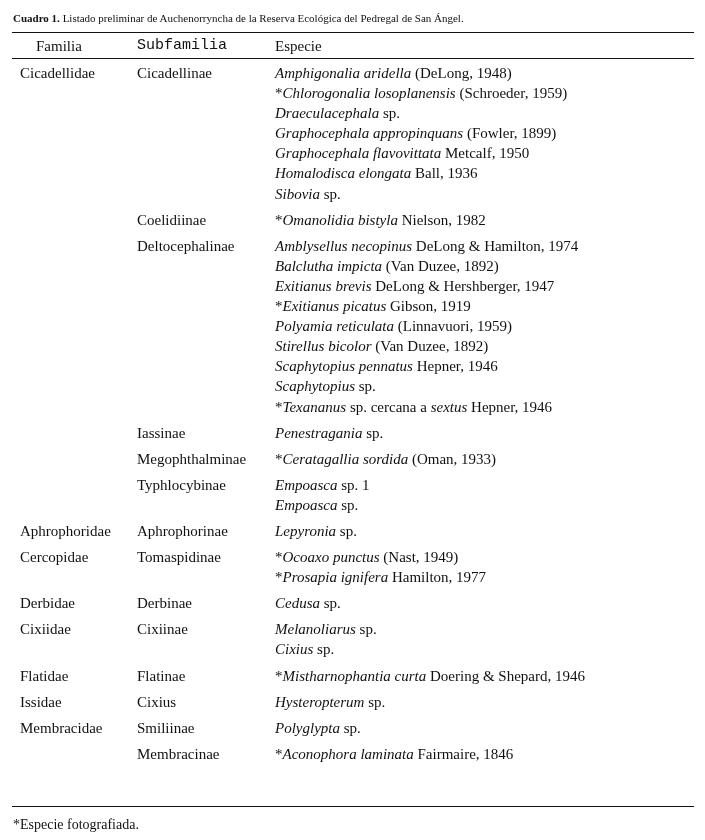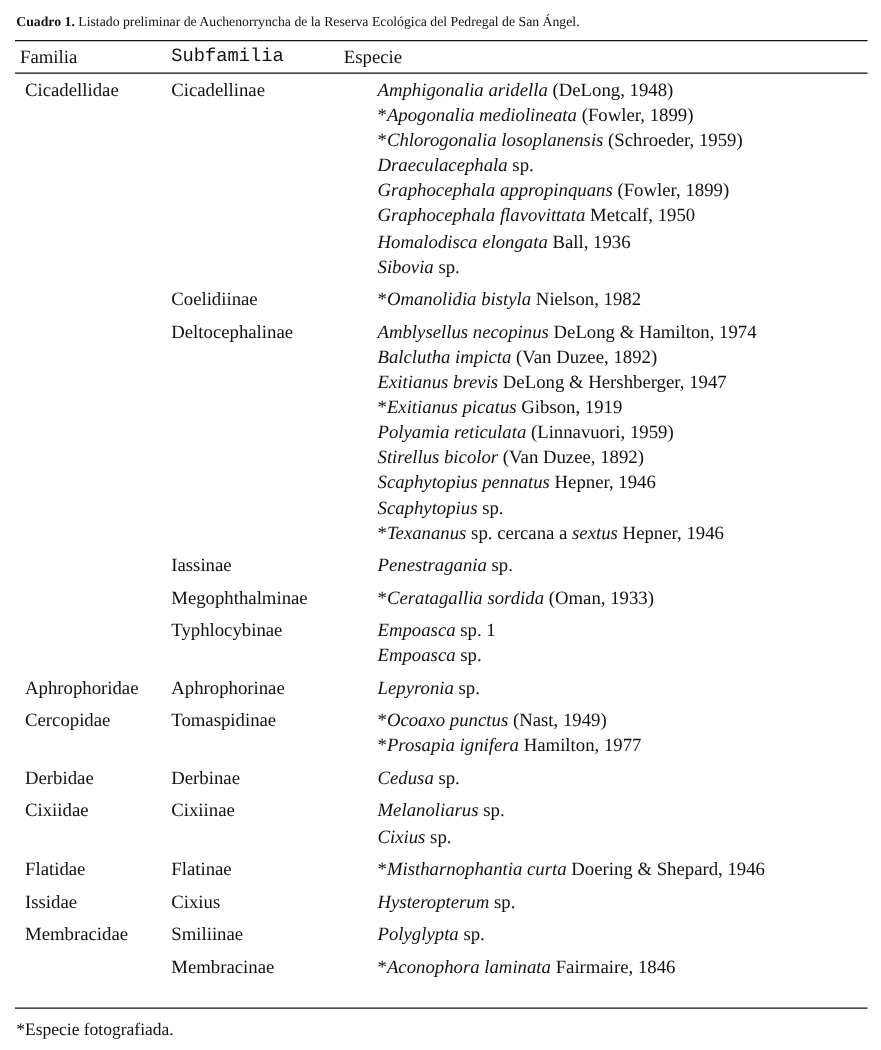--- a/index.html
+++ b/index.html
@@ -11,23 +11,23 @@
   .caption {
     position: absolute; left: 13px; top: 9px; width: 690px;
     font-size: 11px; line-height: 18px; white-space: nowrap;
   }
   .caption b { font-weight: bold; }
   .rule { position: absolute; left: 12px; width: 682px; height: 0; border-top: 1.5px solid #111; }
   .rule.top { top: 32px; }
   .rule.mid { top: 58px; }
   .rule.bot { top: 806px; }
   .hdr { position: absolute; top: 37px; font-size: 15px; line-height: 18px; white-space: nowrap; }
-  .c1 { left: 16px; } .c2 { left: 137px; font-family: Liberation Mono, monospace; } .c3 { left: 275px; }
+  .c1 { left: 36px; } .c2 { left: 137px; font-family: Liberation Mono, monospace; } .c3 { left: 275px; }
   #rows { position: absolute; left: 0; top: 63px; width: 705px; }
-  .group { position: relative; height: auto; display: flex; margin-bottom: 6px; padding-left: 27px; }
+  .group { position: relative; height: auto; display: flex; margin-bottom: 6px; }
   .group .fam { position: absolute; left: 20px; top: 0; white-space: nowrap; line-height: 20px; }
   .group .sub { position: absolute; left: 137px; top: 0; white-space: nowrap; line-height: 20px; text-align: center; }
   .group .spp { margin-left: 275px; }
   .sp { line-height: 20.1px; white-space: nowrap; }
   .sp i { font-style: italic; }
   .footnote { position: absolute; left: 13px; top: 816px; font-size: 14px; line-height: 18px; white-space: nowrap; }
 </style>
 </head>
 <body>
 
@@ -42,21 +42,20 @@
 <div class="hdr c3">Especie</div>
 
 <div class="rule mid"></div>
 
 <div id="rows">
     <div class="group">
       <div class="fam">Cicadellidae</div>
       <div class="sub">Cicadellinae</div>
       <div class="spp">
         <div class="sp"><span></span><i>Amphigonalia aridella</i><span> (DeLong, 1948)</span></div>
-        <div class="sp"><span>*</span><i>Apogonalia mediolineata</i><span> (Fowler, 1899)</span></div>
         <div class="sp"><span>*</span><i>Chlorogonalia losoplanensis</i><span> (Schroeder, 1959)</span></div>
         <div class="sp"><span></span><i>Draeculacephala</i><span> sp.</span></div>
         <div class="sp"><span></span><i>Graphocephala appropinquans</i><span> (Fowler, 1899)</span></div>
         <div class="sp"><span></span><i>Graphocephala flavovittata</i><span> Metcalf, 1950</span></div>
         <div class="sp"><span></span><i>Homalodisca elongata</i><span> Ball, 1936</span></div>
         <div class="sp"><span></span><i>Sibovia</i><span> sp.</span></div>
       </div>
     </div>
     <div class="group">
       <div class="fam"></div>

